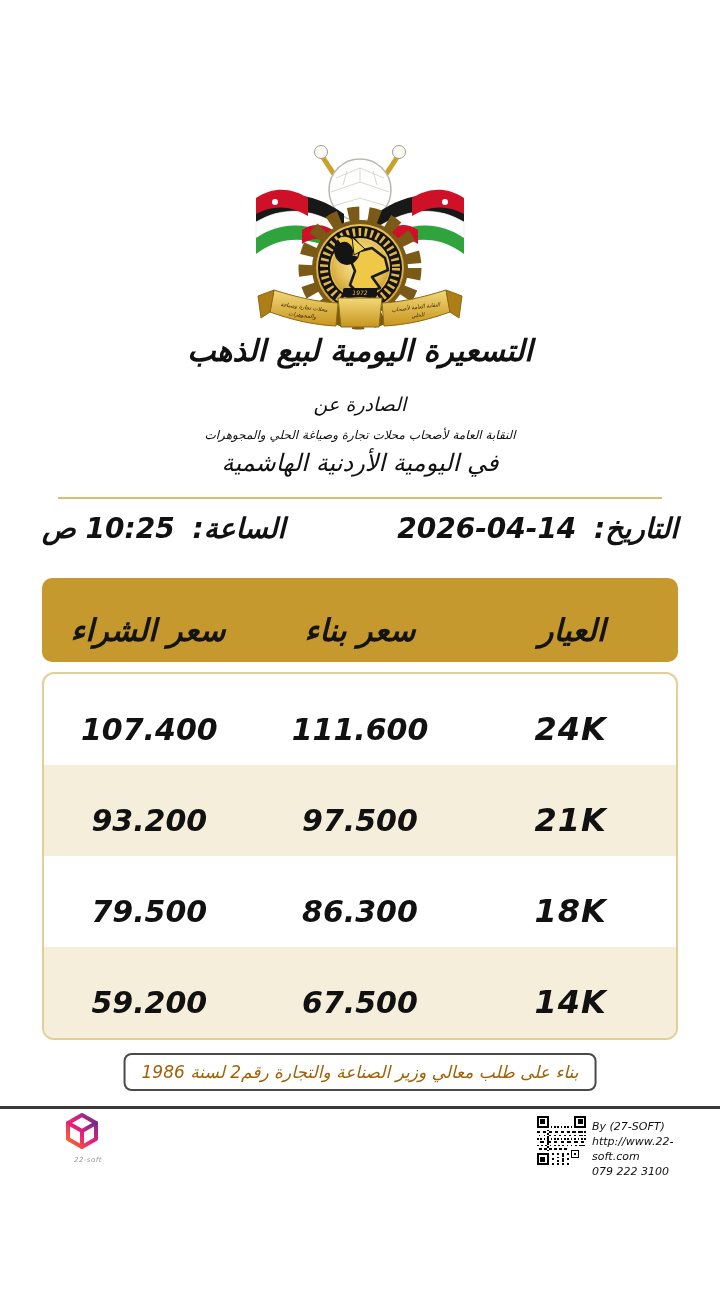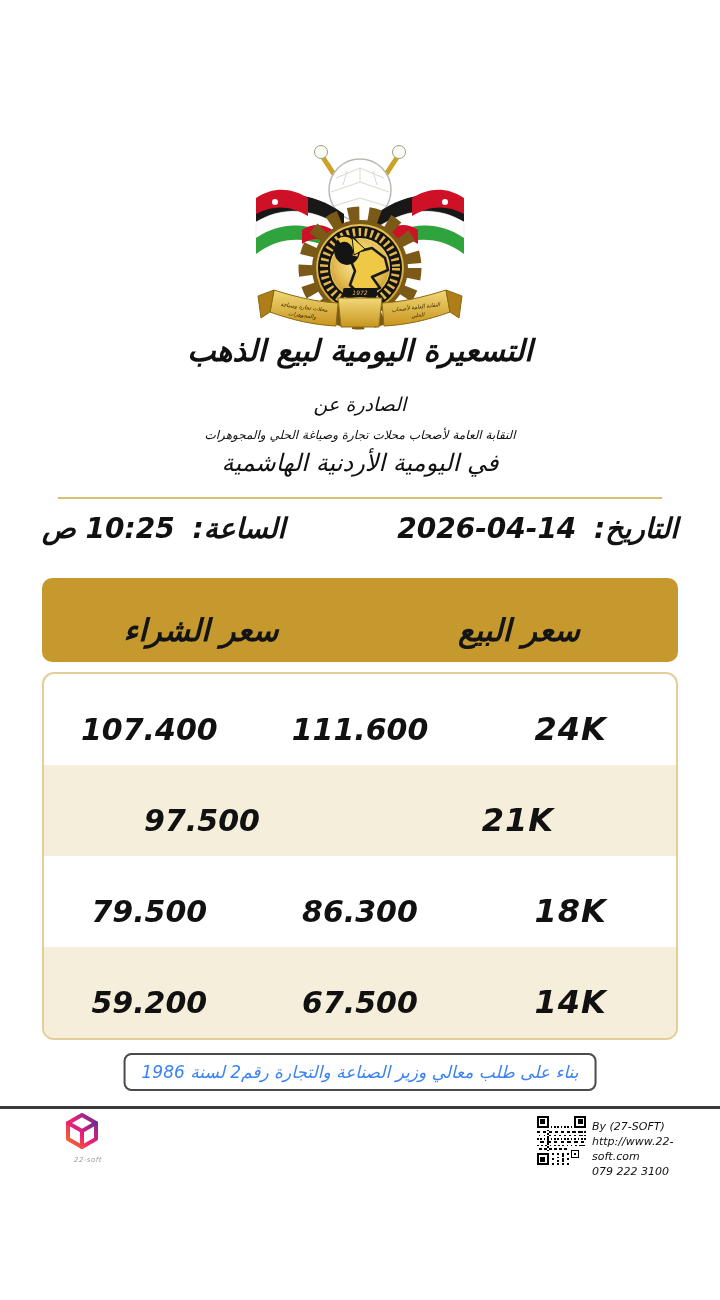--- a/index.html
+++ b/index.html
@@ -40,21 +40,21 @@
     border:2px solid #E3CE97; border-radius:12px;
     overflow:hidden; background:#fff; box-sizing:border-box;
   }
   .trow { height:91px; display:flex; align-items:center; font-weight:700; font-size:30px; }
   .trow.alt { background:#F4EEDB; }
   .cell.karat { font-size:32px; letter-spacing:1px; }
 
   .note-box {
     top:1053px; left:50%; transform:translateX(-50%);
     border:2px solid #4a4a4a; border-radius:8px;
-    padding:7px 16px; font-size:17px; white-space:nowrap; color:#3b82f6;
+    padding:7px 16px; font-size:17px; white-space:nowrap; color:#a16207;
   }
 
   .bottom-rule { top:1106px; left:0; width:720px; height:3px; background:#3a3a3a; }
 
   .cube-logo { top:1112px; left:56px; width:46px; text-align:right; }
   .cube-caption { font-size:7px; color:#999; margin-top:0; letter-spacing:0.5px; }
 
   .qr { top:1116px; left:537px; }
 
   .credits { top:1119px; left:592px; font-size:11px; line-height:15px; color:#111; }
@@ -144,33 +144,35 @@
       <span class="lbl">التاريخ:</span>
       <span>14-04-2026</span>
     </span>
     <span class="dt-group">
       <span class="lbl">الساعة:</span>
       <span>10:25 ص</span>
     </span>
   </div>
 
   <div class="abs thead" dir="rtl">
-    <div class="cell">سعر البيع</div>
+    <div class="cell">العيار</div>
+    <div class="cell">سعر بناء</div>
     <div class="cell">سعر الشراء</div>
   </div>
 
   <div class="abs tbody">
     <div class="trow" dir="rtl">
       <div class="cell karat">24K</div>
       <div class="cell">111.600</div>
       <div class="cell">107.400</div>
     </div>
     <div class="trow alt" dir="rtl">
       <div class="cell karat">21K</div>
       <div class="cell">97.500</div>
+      <div class="cell">93.200</div>
     </div>
     <div class="trow" dir="rtl">
       <div class="cell karat">18K</div>
       <div class="cell">86.300</div>
       <div class="cell">79.500</div>
     </div>
     <div class="trow alt" dir="rtl">
       <div class="cell karat">14K</div>
       <div class="cell">67.500</div>
       <div class="cell">59.200</div>

